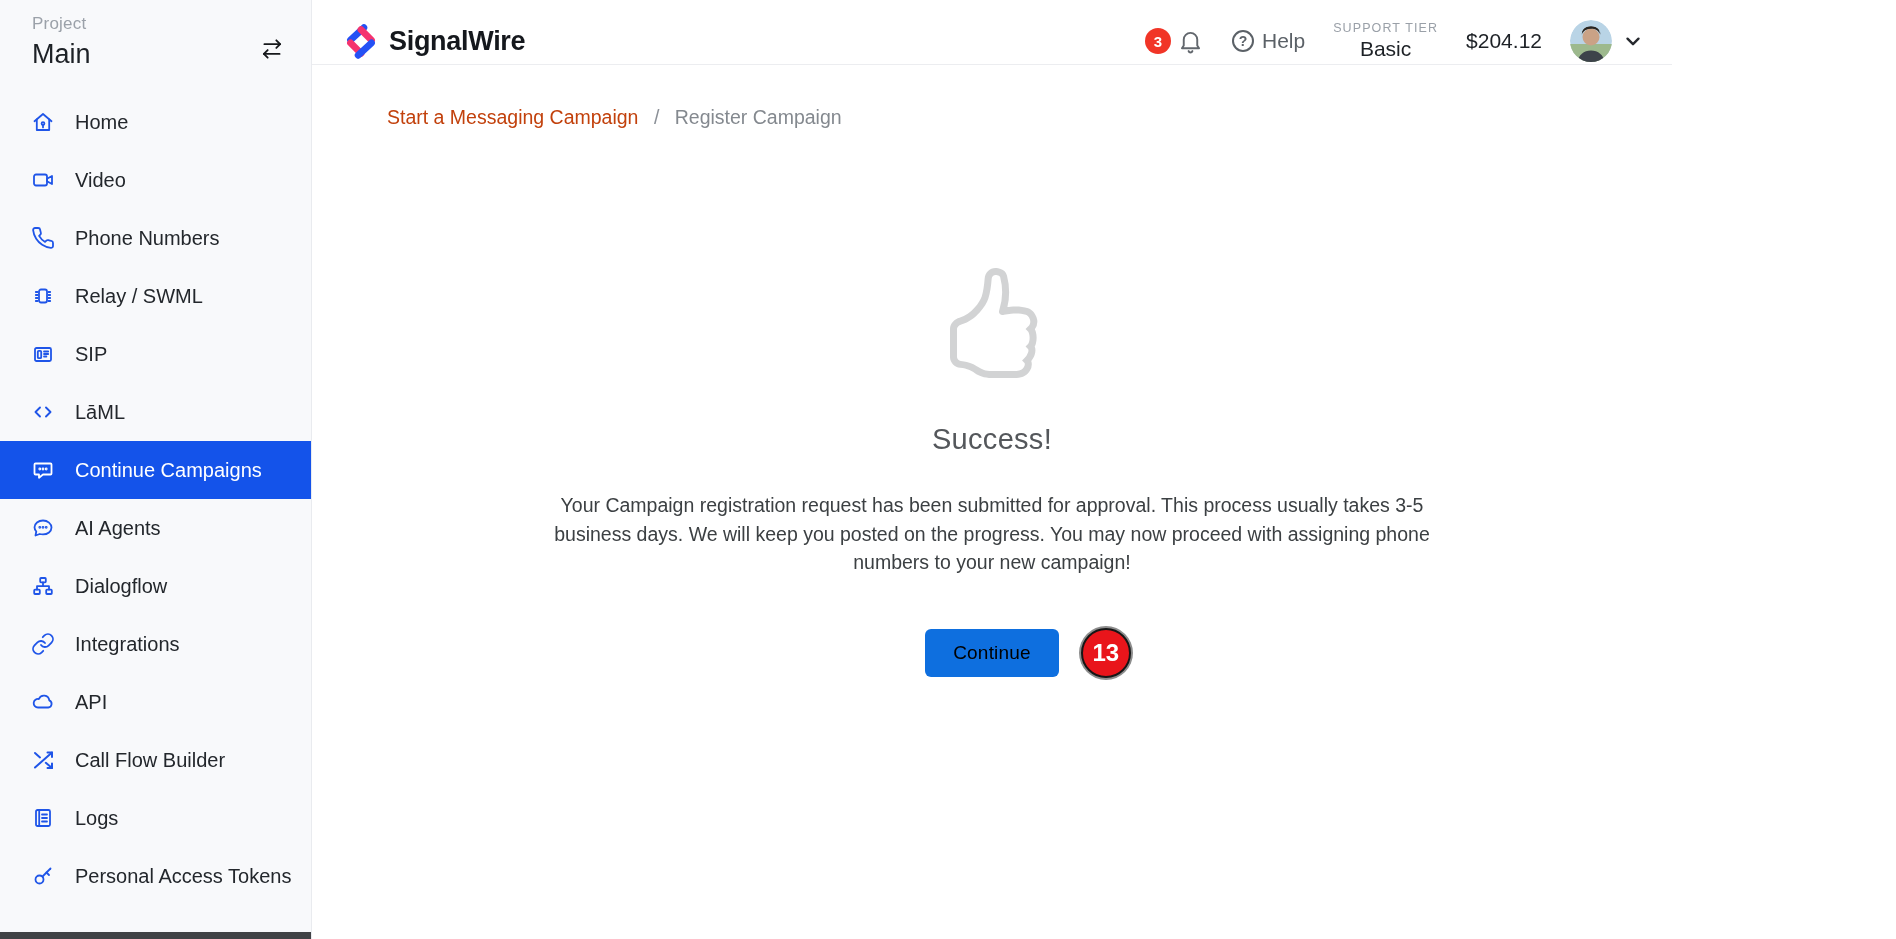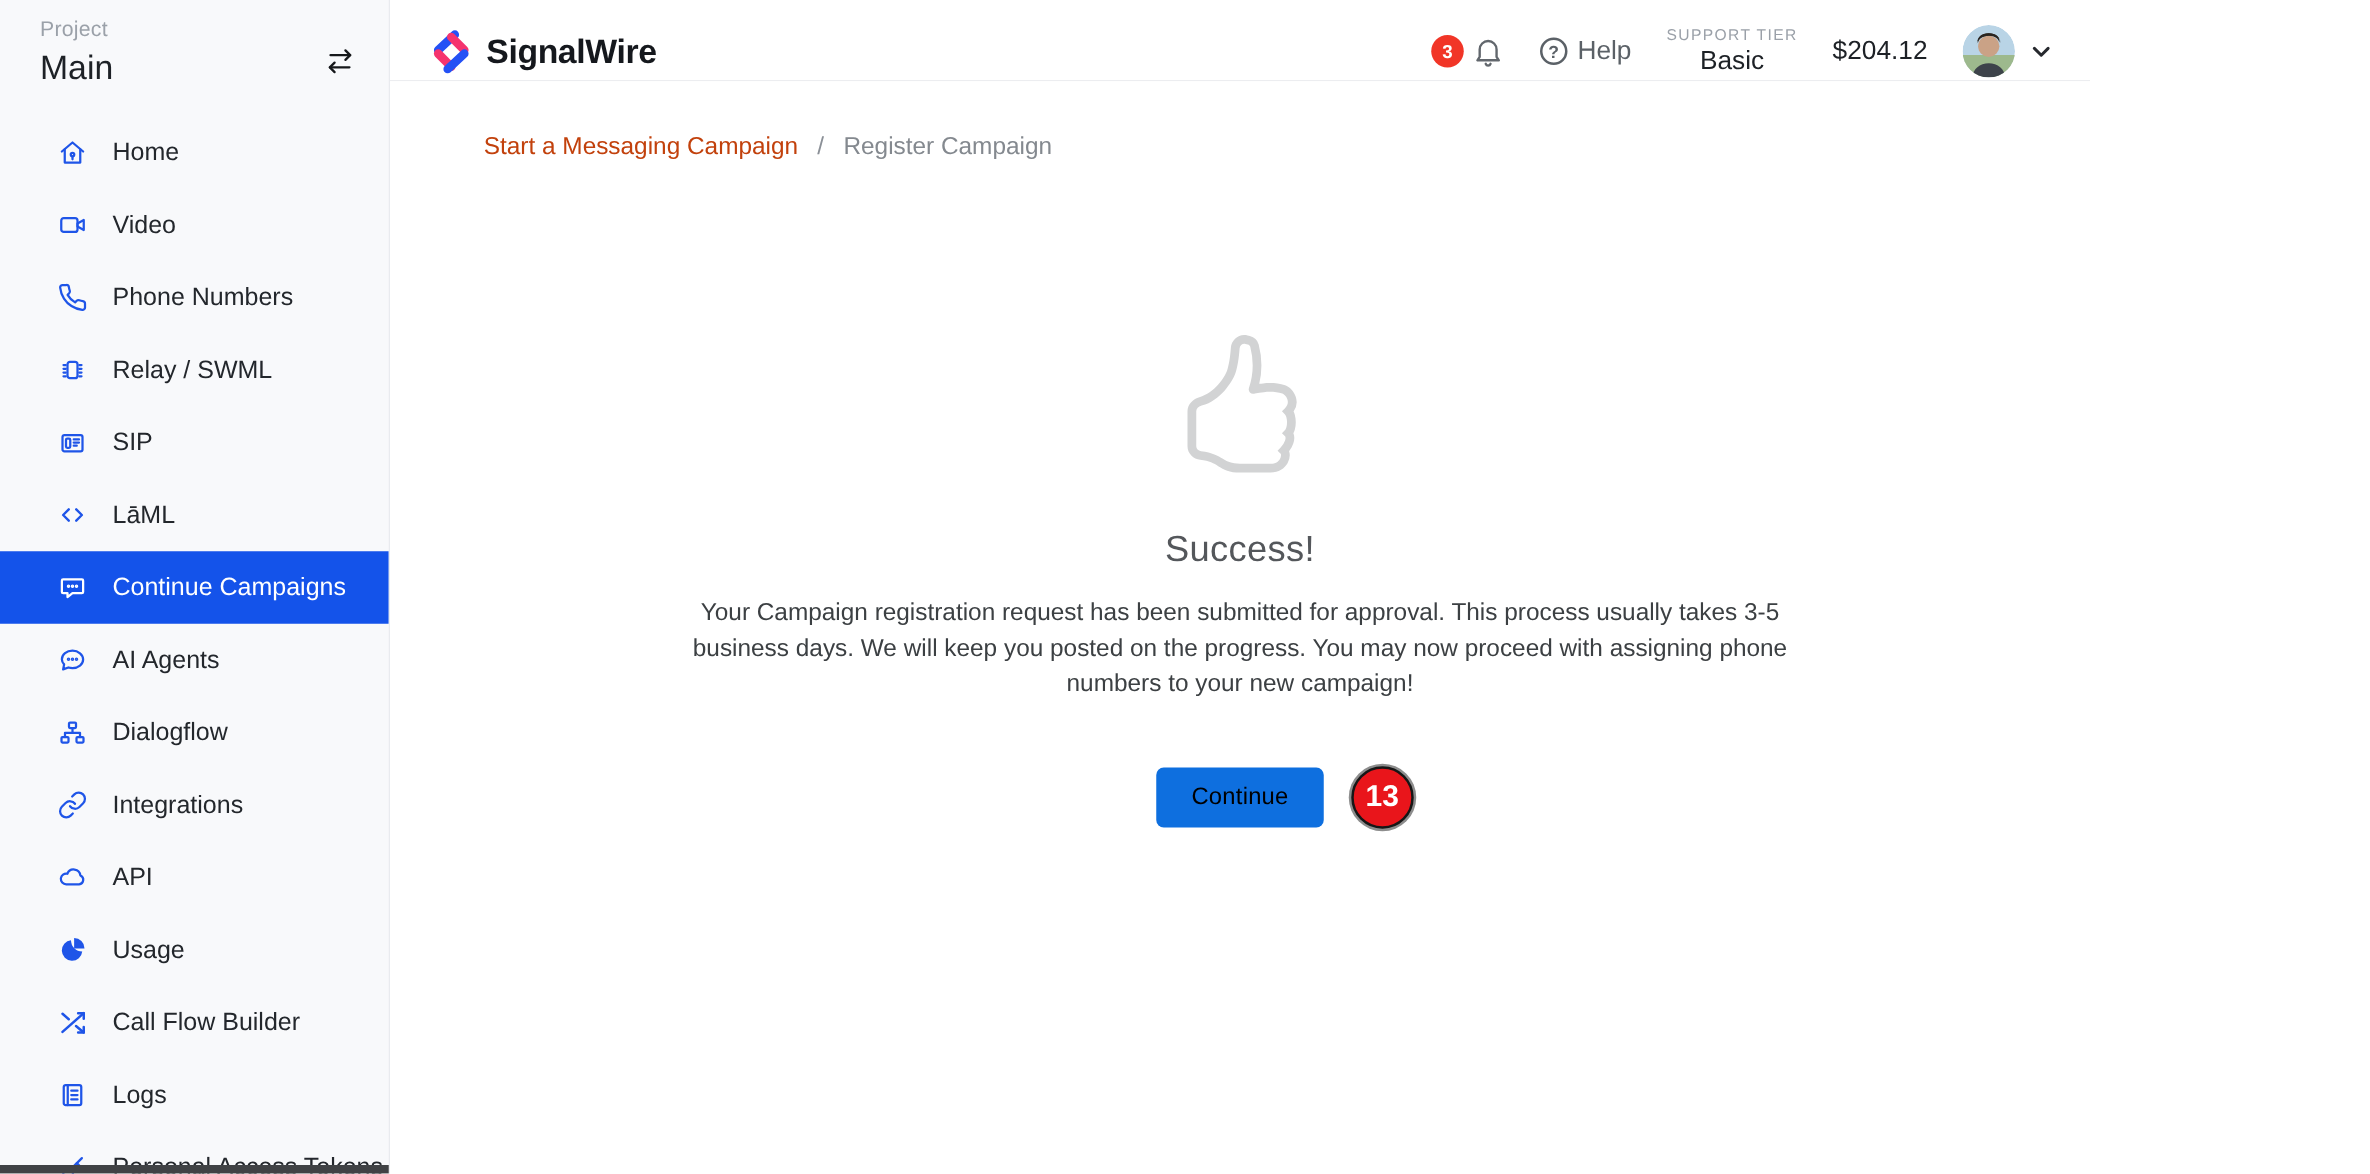--- a/index.html
+++ b/index.html
@@ -9,21 +9,21 @@
 
   
   .sidebar { width:312px; min-width:312px; height:100%; background:#f8f9fb;
              border-right:1px solid #e9ebef; overflow:hidden; position:relative; }
   .sidebar-top { padding:14px 24px 0 32px; position:relative; }
   .project-label { font-size:17px; color:#9ba1a9; letter-spacing:.2px; }
   .project-name { font-size:27px; color:#1d2126; margin-top:5px; font-weight:400; }
   .project-switcher { position:absolute; right:24px; top:34px; width:30px; height:30px;
                       display:flex; align-items:center; justify-content:center; cursor:pointer; color:#16181b; }
   .nav { margin-top:23px; }
-  .nav-item { height:58px; display:flex; align-items:center; gap:19px; padding-left:45px;
+  .nav-item { height:58px; display:flex; align-items:center; gap:19px; padding-left:30px;
               color:#23272c; font-size:20px; cursor:pointer; }
   .nav-item .nav-icon { width:26px; height:26px; display:flex; align-items:center;
                         justify-content:center; color:#1f55e8; flex:0 0 26px; }
   .nav-item.active { background:#1453ea; color:#fff; }
   .nav-item.active .nav-icon { color:#fff; }
   .nav-icon svg { width:24px; height:24px; }
 
   
   .right-col { flex:1; display:flex; flex-direction:column; min-width:0; }
   .header { height:65px; min-height:65px; background:#fff; border-bottom:1px solid #ecedf0;
@@ -51,21 +51,21 @@
 
   
   .content { flex:1; background:#fff; overflow:hidden; }
   .breadcrumb { padding:41px 0 0 75px; font-size:19.5px; }
   .crumb-link { color:#c2410c; cursor:pointer; }
   .crumb-sep { color:#8b9097; margin:0 10px; }
   .crumb-current { color:#84898f; }
   .center-stage { display:flex; flex-direction:column; align-items:center; text-align:center; }
   .thumb-icon { margin-top:139px; color:#d2d3d4; }
   .success-title { margin-top:39px; font-size:29px; color:#54575b; font-weight:500; letter-spacing:.3px; }
-  .success-msg { margin-top:19px; width:945px; font-size:19.5px; line-height:28.5px; color:#3c4043; }
+  .success-msg { margin-top:35px; width:945px; font-size:19.5px; line-height:28.5px; color:#3c4043; }
   .cta-row { margin-top:52px; position:relative; }
   .cta-wrap { position:relative; display:inline-block; }
   .continue-btn { background:#0e6fdf; color:#000000; border:none; border-radius:6px;
                   font-family:inherit; font-size:19px; font-weight:500;
                   padding:0 28px; height:48px; cursor:pointer; letter-spacing:.2px; }
   .annotation { position:absolute; top:50%; right:-72px; transform:translateY(-50%);
                 width:50px; height:50px; border-radius:50%; background:#e9151b;
                 border:2px solid #161616; box-shadow:0 0 0 2px #8d8d8d;
                 color:#fff; font-size:24px; font-weight:700;
                 display:flex; align-items:center; justify-content:center; }
@@ -191,29 +191,20 @@
           </span>
           <span class="nav-label">Integrations</span>
         </div>
         <div class="nav-item">
           <span class="nav-icon">
             <svg viewBox="0 0 24 24" fill="none" stroke="currentColor" stroke-width="1.8" stroke-linecap="round" stroke-linejoin="round">
               <path d="M7 17.5a4.3 4.3 0 1 1 .9-8.5 5.4 5.4 0 0 1 10.4 1.4 3.7 3.7 0 0 1-1 7.1z"></path>
             </svg>
           </span>
           <span class="nav-label">API</span>
-        </div>
-        <div class="nav-item">
-          <span class="nav-icon">
-            <svg viewBox="0 0 24 24" fill="currentColor">
-              <path d="M10.8 4.2a8.2 8.2 0 1 0 9 9 9 9 0 0 1-9-9z"></path>
-              <path d="M13.3 2.4a8.3 8.3 0 0 1 8.3 8.3h-8.3z"></path>
-            </svg>
-          </span>
-          <span class="nav-label">Usage</span>
         </div>
         <div class="nav-item">
           <span class="nav-icon">
             <svg viewBox="0 0 24 24" fill="none" stroke="currentColor" stroke-width="2" stroke-linecap="round" stroke-linejoin="round">
               <polyline points="16.5 4.5 21 4.5 21 9"></polyline>
               <path d="M4 19.5 21 4.5"></path>
               <polyline points="21 15.5 21 20 16.5 20"></polyline>
               <path d="M14.8 14.8 21 20"></path>
               <path d="M4 5l5 4.4"></path>
             </svg>

